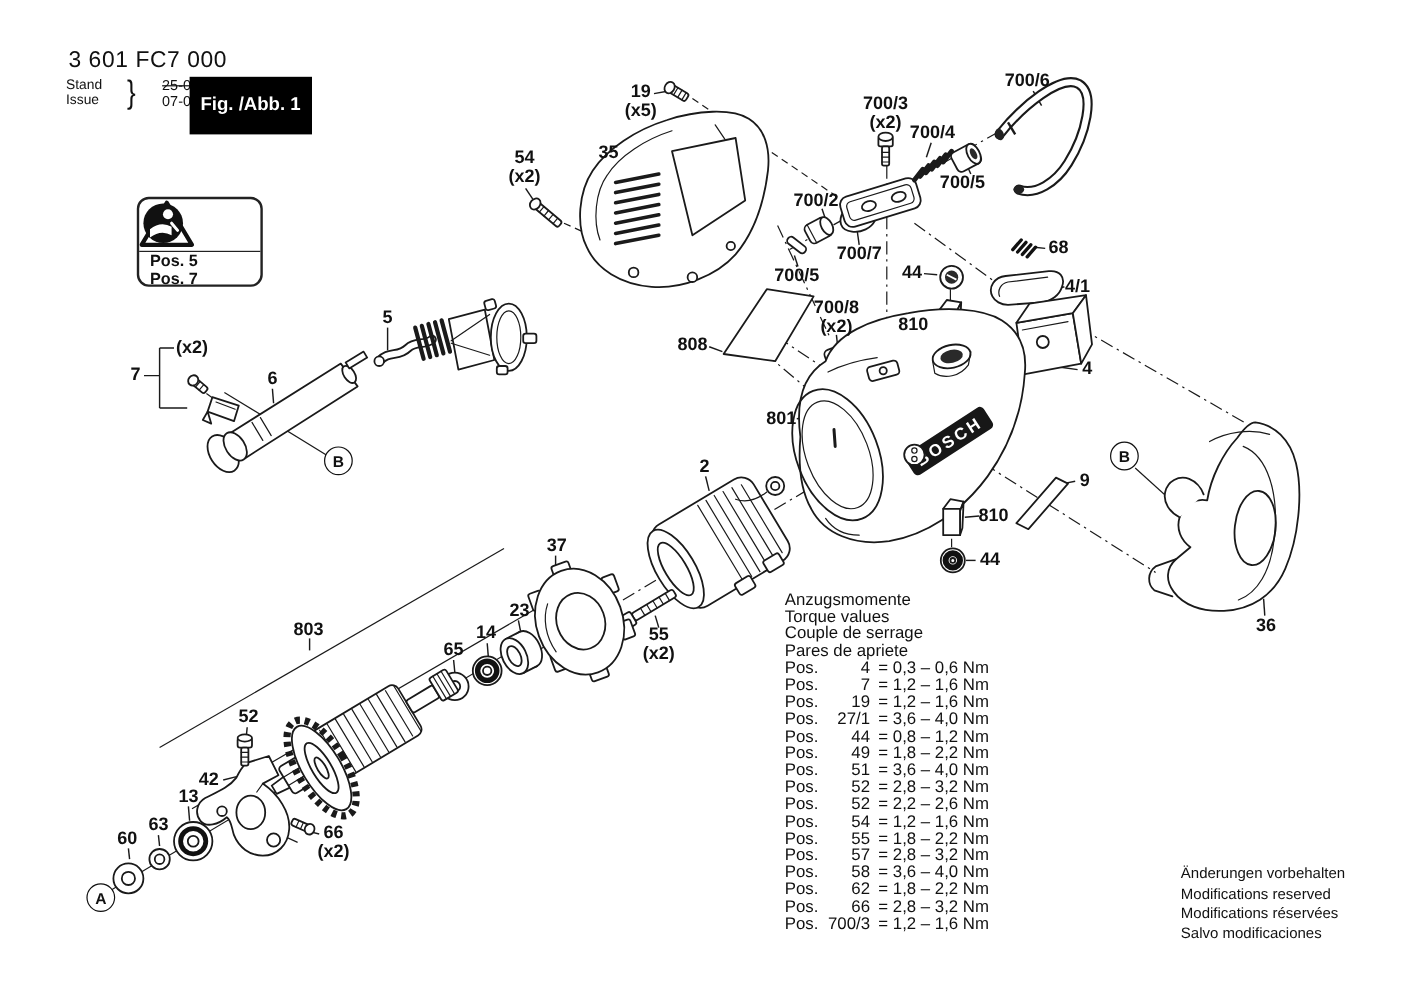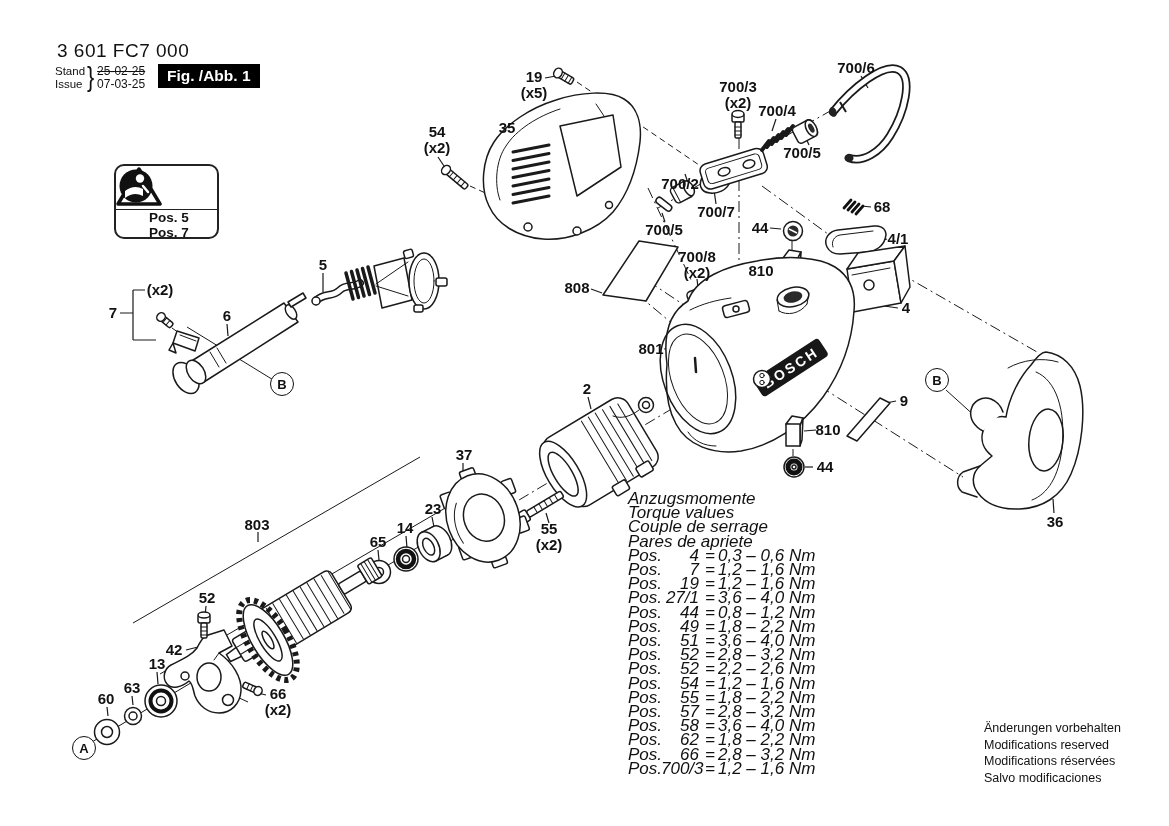--- a/index.html
+++ b/index.html
@@ -12,33 +12,33 @@
   .dd{fill:none;stroke:#1a1a1a;stroke-width:1;stroke-dasharray:11 4 2 4;}
   .ds{fill:none;stroke:#1a1a1a;stroke-width:1;stroke-dasharray:6 4;}
   .gd{fill:none;stroke:#1a1a1a;stroke-width:1;}
   .ld{fill:none;stroke:#1a1a1a;stroke-width:1.2;}
   .co{position:absolute;transform:translate(-50%,-50%);font-weight:bold;font-size:15px;
       line-height:16px;text-align:center;white-space:nowrap;}
   .letter{position:absolute;transform:translate(-50%,-50%);width:22px;height:22px;
       border:1.8px solid #111;border-radius:50%;background:#fff;display:flex;
       align-items:center;justify-content:center;font-weight:bold;font-size:13px;}
   .part-number{position:absolute;left:57px;top:40px;font-size:19px;letter-spacing:.5px;}
-  .dates{position:absolute;left:55px;top:62px;display:flex;align-items:center;}
+  .dates{position:absolute;left:55px;top:62px;display:flex;align-items:center;gap:19px;}
   .dates .lbls{font-size:11.5px;line-height:13px;}
   .dates .brace{font-size:27px;font-weight:400;margin:0 2px 0 1px;transform:scaleX(.8);}
   .dates .vals{font-size:12px;line-height:13px;}
   .strike{text-decoration:line-through;}
   .figbox{position:absolute;left:158px;top:64px;background:#000;color:#fff;
-      font-weight:bold;font-size:15.5px;padding:3px 9px;}
+      font-weight:bold;font-size:15.5px;padding:15px 9px;}
   .warnbox{position:absolute;left:114px;top:164px;width:101px;height:71px;
       border:2.2px solid #222;border-radius:10px;background:#fff;}
   .warnbox .icons{height:43px;display:flex;align-items:center;justify-content:center;gap:6px;
       border-bottom:1.6px solid #222;}
-  .warnbox .poslines{padding:1px 0 0 9px;font-weight:bold;font-size:13.5px;line-height:14.5px;margin-left:24px;}
-  .torque{position:absolute;left:628px;top:492px;font-size:17px;line-height:14.2px;width:210px;font-style:italic;}
+  .warnbox .poslines{padding:1px 0 0 9px;font-weight:bold;font-size:13.5px;line-height:14.5px;}
+  .torque{position:absolute;left:654px;top:492px;font-size:14px;line-height:14.2px;width:210px;}
   .trow{display:grid;grid-template-columns:33px 41px 16px auto;}
   .trow .c2{text-align:right;padding-right:3px;}
   .trow .c3{text-align:center;}
   .footer{position:absolute;left:984px;top:720px;font-size:12.5px;line-height:16.5px;}
 </style>
 </head>
 <body>
 
 <div class="page">
 
@@ -481,21 +481,21 @@
     </div>
 <div class="co" style="left:777px;top:111px">
       <div>700/4</div>
     </div>
 <div class="co" style="left:856px;top:68px">
       <div>700/6</div>
     </div>
 <div class="co" style="left:802px;top:153px">
       <div>700/5</div>
     </div>
-<div class="co" style="left:680px;top:184px">
+<div class="co" style="left:680px;top:168px">
       <div>700/2</div>
     </div>
 <div class="co" style="left:716px;top:212px">
       <div>700/7</div>
     </div>
 <div class="co" style="left:664px;top:230px">
       <div>700/5</div>
     </div>
 <div class="co" style="left:882px;top:207px">
       <div>68</div>

